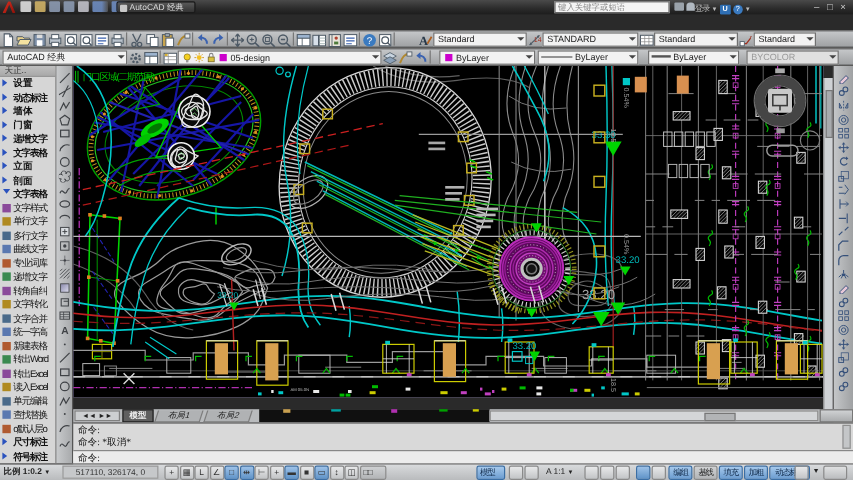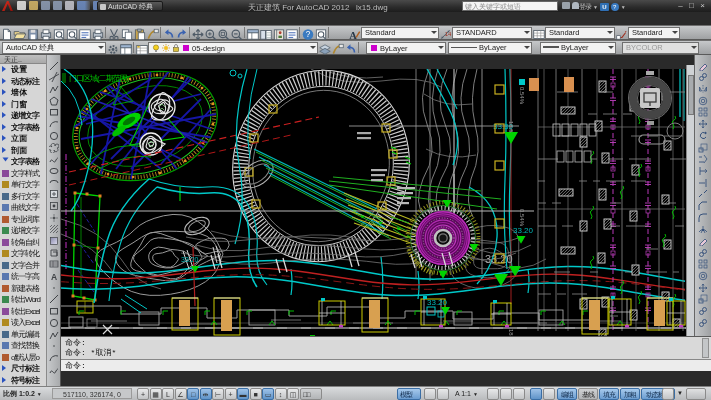--- a/index.html
+++ b/index.html
@@ -25,32 +25,32 @@
 #lpanel .hd{height:9px;background:linear-gradient(#bfbfbf,#a9a9a9);border-bottom:1px solid #888;font-size:7px;color:#333;padding-left:4px;line-height:9px}
 #lpanel .it{height:11.5px;line-height:11.5px;white-space:nowrap;overflow:hidden;padding-left:2px;letter-spacing:-1px;font-weight:normal}
 #lpanel .ar{display:inline-block;width:0;height:0;border:3px solid transparent;border-left:4px solid #2a52be;margin-right:2px}
 #lpanel .ic{display:inline-block;width:7px;height:7px;margin:0 2px -1px 0;background:#7a8fb5}
 #drawtb{left:47px;top:55px;width:14px;height:331px;background:linear-gradient(90deg,#c8cacc,#a8aaac);border-right:1px solid #555}
 #modtb{left:694px;top:55px;width:17px;height:297px;background:linear-gradient(90deg,#c4c6c8,#9fa1a3);border-left:1px solid #666}
 .vic{width:10px;height:10px;margin:1.7px auto 0 auto;color:#444}
 #tabbar{left:61px;top:54px;width:625px;height:11px;background:linear-gradient(#e4e4e4,#cfcfcf);border-bottom:1px solid #9a9a9a;font-size:7.5px}
 #tabbar .tab1{position:absolute;left:3px;top:1px;width:34px;height:10px;background:#fff;border:1px solid #999;border-bottom:0;color:#1a46c8;text-align:center;line-height:9px}
 #tabbar .tab2{position:absolute;left:41px;top:1px;width:104px;height:10px;background:#c9c9c9;border:1px solid #444;color:#111;text-align:center;line-height:9px;font-size:6.5px;letter-spacing:-1px;overflow:hidden}
-#cv{left:61px;top:69px;width:625px;height:276px;background:#c4b5fd}
+#cv{left:61px;top:55px;width:625px;height:276px;background:#c4b5fd}
 #vsb{left:686px;top:65px;width:8px;height:276px;background:#cfd2d5;border-left:1px solid #888}
 #vsb .th{position:absolute;left:1px;top:10px;width:6px;height:40px;background:#a8abae;border:1px solid #777}
 #lrow{left:61px;top:341px;width:650px;height:11px;background:#b9bbbd;font-size:7px}
 #lrow .nav{position:absolute;left:1px;top:1px;width:38px;height:9px;background:#cdcfd1;border:1px solid #808080;color:#222;font-size:6px;line-height:8px;text-align:center}
 #lrow .tA{position:absolute;left:41px;top:0;width:26px;height:11px;background:#5f5f5f;border:1px solid #222;font-weight:bold;text-align:center;line-height:10px;color:#f0f0f0}
 #lrow .tB{position:absolute;top:1px;height:10px;background:#b0b2b4;border:1px solid #7c7c7c;border-top:0;text-align:center;line-height:9px;color:#222;transform:skewX(-18deg)}
 #lrow .dark{position:absolute;left:155px;top:0;width:192px;height:11px;background:#101010}
 #lrow .hsb{position:absolute;left:347px;top:1px;width:274px;height:9px;background:#d4d6d8;border:1px solid #8a8a8a}
 #lrow .hth{position:absolute;left:178px;top:1px;width:26px;height:7px;background:#b2b4b6;border:1px solid #777}
 #lrow .grip{position:absolute;left:622px;top:0;width:28px;height:11px;background:linear-gradient(#d0d2d4,#aaacae);border:1px solid #777}
-#cmd{left:61px;top:336px;width:650px;height:34px;background:#d9d9d9;border-top:1px solid #5a5a5a;font-family:Liberation Mono, monospace;font-size:8px;color:#111}
+#cmd{left:61px;top:352px;width:650px;height:34px;background:#d9d9d9;border-top:1px solid #5a5a5a;font-family:Liberation Serif, serif;font-size:8px;color:#111}
 #cmd .hist{position:absolute;left:4px;top:0;width:630px;height:21px;line-height:10px;padding-top:1px}
 #cmd .inp{position:absolute;left:0px;top:22px;width:650px;height:12px;background:#ececec;border-top:1px solid #888;line-height:11px;padding-left:4px}
 #cmd .sb{position:absolute;right:2px;top:1px;width:7px;height:20px;background:#c4c6c8;border:1px solid #909090}
 #status{left:0;top:386px;width:711px;height:14px;background:linear-gradient(#d9dbdd,#b9bbbd);border-top:1px solid #808080;font-size:7.5px;color:#222}
 #status .cell{position:absolute;top:1px;height:11px;line-height:11px}
 .stb{position:absolute;top:1px;width:12px;height:12px;background:linear-gradient(#e8e9ea,#c2c4c6);border:1px solid #8a8a8a;border-radius:2px}
 .stb.on{background:linear-gradient(#9ec2e8,#5f93c8);border-color:#3a6ea5}
 .ctb{position:absolute;top:1px;height:12px;background:linear-gradient(#cfd1d3,#b2b4b6);border:1px solid #8a8a8a;border-radius:2px;font-size:7px;line-height:11px;padding:0 2px;letter-spacing:-1px}
 .ctb.on{background:linear-gradient(#a6c9ec,#6b9cd0);border-color:#3a6ea5;color:#102a4a}
 </style></head><body>
@@ -60,21 +60,20 @@
     <div id="qat">
         <div class="qi" style="background:#e8e8e8"></div>
         <div class="qi" style="background:#d8b868"></div>
         <div class="qi" style="background:#90a0b8"></div>
         <div class="qi" style="background:#90a0b8"></div>
         <div class="qi" style="background:#c8c8d0"></div>
         <div class="qi" style="width:13px;background:linear-gradient(90deg,#7090c8 60%,#555)"></div>
         <div class="qi" style="width:13px;background:linear-gradient(90deg,#7090c8 60%,#555)"></div>
       </div>
     <div id="wsbox">AutoCAD 经典<span style="position:absolute;left:2px;top:2px;width:6px;height:6px;background:#c8c8c8;border-radius:1px"></span></div>
-    <div class="t">天正建筑 For AutoCAD 2012&nbsp;&nbsp; lx15.dwg</div>
     <div id="srch">键入关键字或短语</div>
     <div style="position:absolute;left:562px;top:2px;width:120px;height:9px;color:#bbb;font-size:7px"><span style="display:inline-block;width:8px;height:7px;background:#9aa2aa;border-radius:1px"></span> <span style="display:inline-block;width:7px;height:7px;background:#b0b8c0;border-radius:3px 3px 0 0"></span><span style="letter-spacing:-1px">登录</span> <span style="font-size:5px">▼</span> <span style="display:inline-block;width:9px;height:8px;background:#2f6fb4;border-radius:1px;color:#fff;font-size:6px;line-height:8px;text-align:center;font-weight:bold">U</span> <span style="display:inline-block;width:8px;height:8px;background:#3a7ac0;border-radius:4px;color:#fff;font-size:6px;line-height:8px;text-align:center">?</span> <span style="font-size:5px">▼</span></div>
     <div class="winbtn" style="left:676px">–</div>
     <div class="winbtn" style="left:687px">□</div>
     <div class="winbtn" style="left:698px">×</div>
   </div>
   <div id="tb1" class="tbrow abs"><span class="ib"><svg width="14" height="13" viewBox="0 0 12 11">
           <path d="M3 1h4l2 2v7H3z" fill="#fdfdfd" stroke="#4e5a66" stroke-width="0.8"></path>
           <path d="M7 1v2h2" fill="none" stroke="#4e5a66" stroke-width="0.8"></path>
         </svg></span><span class="ib"><svg width="14" height="13" viewBox="0 0 12 11">

